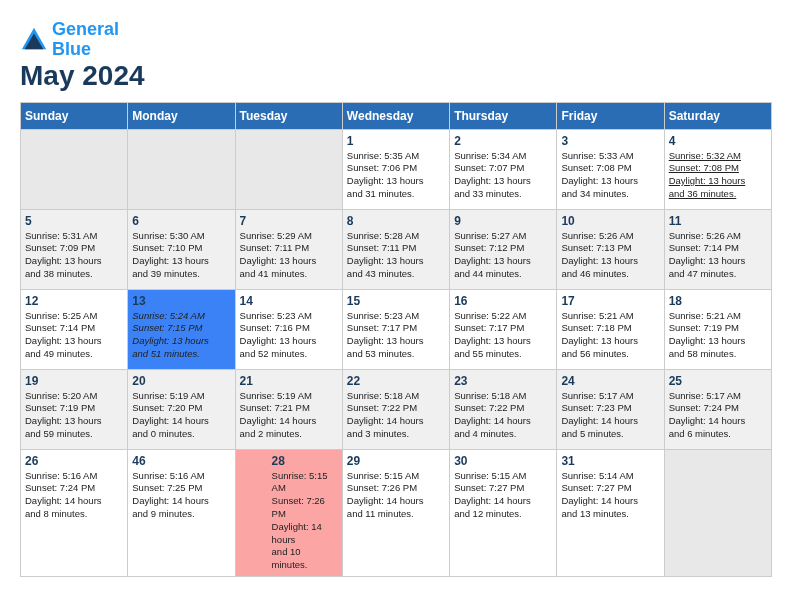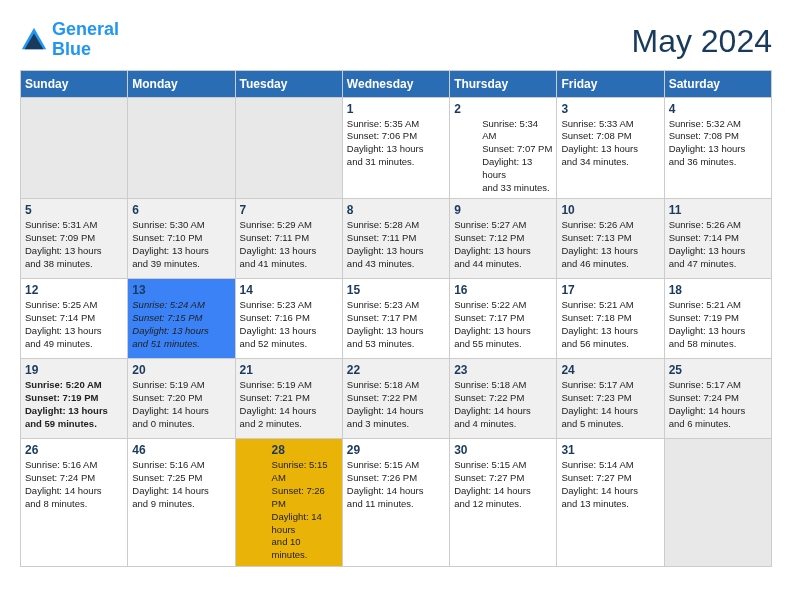--- a/index.html
+++ b/index.html
@@ -6,22 +6,23 @@
     body {
       font-family: Arial, sans-serif;
       background: #fff;
       width: 792px;
       min-height: 612px;
       padding: 20px;
     }
     .header {
       display: flex;
       justify-content: space-between;
-      align-items: flex-end;
+      align-items: flex-start;
       margin-bottom: 10px;
+      flex-direction: column;
     }
     .logo {
       display: flex;
       align-items: center;
       gap: 4px;
     }
     .logo-text {
       font-size: 18px;
       font-weight: bold;
       color: #1a3a5c;
@@ -29,22 +30,22 @@
     }
     .logo-text span { color: #2196F3; }
     .logo-icon {
       width: 28px;
       height: 28px;
     }
     .title-block {
       text-align: right;
     }
     .month-year {
-      font-size: 32px;
-      font-weight: normal;
+      font-size: 28px;
+      font-weight: bold;
       color: #1a3a5c;
     }
     .location {
       font-size: 16px;
       color: #333;
     }
     table {
       width: 100%;
       border-collapse: collapse;
       table-layout: fixed;
@@ -120,35 +121,35 @@
         <td class="empty" style="background: rgb(232, 232, 232);"></td>
         <td style="background: rgb(255, 255, 255);">
           <span class="day-num">1</span>
           <div class="cell-content" style="white-space: pre-line;">Sunrise: 5:35 AM
 Sunset: 7:06 PM
 Daylight: 13 hours
 and 31 minutes.</div>
         </td>
         <td style="background: rgb(255, 255, 255);">
           <span class="day-num">2</span>
-          <div class="cell-content" style="white-space: pre-line; margin-left: 28px;">Sunrise: 5:34 AM
+          <div class="cell-content" style="white-space: pre-line;">Sunrise: 5:34 AM
 Sunset: 7:07 PM
 Daylight: 13 hours
 and 33 minutes.</div>
         </td>
         <td style="background: rgb(255, 255, 255);">
           <span class="day-num">3</span>
           <div class="cell-content" style="white-space: pre-line;">Sunrise: 5:33 AM
 Sunset: 7:08 PM
 Daylight: 13 hours
 and 34 minutes.</div>
         </td>
         <td style="background: rgb(255, 255, 255);">
           <span class="day-num">4</span>
-          <div class="cell-content" style="white-space: pre-line;">Sunrise: 5:32 AM
+          <div class="cell-content" style="white-space: pre-line; text-decoration: underline;">Sunrise: 5:32 AM
 Sunset: 7:08 PM
 Daylight: 13 hours
 and 36 minutes.</div>
         </td>
       </tr>
       <tr>
         <td style="background: rgb(240, 240, 240);">
           <span class="day-num">5</span>
           <div class="cell-content" style="white-space: pre-line;">Sunrise: 5:31 AM
 Sunset: 7:09 PM
@@ -245,21 +246,21 @@
           <span class="day-num">18</span>
           <div class="cell-content" style="white-space: pre-line;">Sunrise: 5:21 AM
 Sunset: 7:19 PM
 Daylight: 13 hours
 and 58 minutes.</div>
         </td>
       </tr>
       <tr>
         <td style="background: rgb(240, 240, 240);">
           <span class="day-num">19</span>
-          <div class="cell-content" style="white-space: pre-line; font-weight: bold;">Sunrise: 5:20 AM
+          <div class="cell-content" style="white-space: pre-line;">Sunrise: 5:20 AM
 Sunset: 7:19 PM
 Daylight: 13 hours
 and 59 minutes.</div>
         </td>
         <td style="background: rgb(240, 240, 240);">
           <span class="day-num">20</span>
           <div class="cell-content" style="white-space: pre-line;">Sunrise: 5:19 AM
 Sunset: 7:20 PM
 Daylight: 14 hours
 and 0 minutes.</div>
@@ -308,21 +309,21 @@
 Daylight: 14 hours
 and 8 minutes.</div>
         </td>
         <td style="background: rgb(255, 255, 255);">
           <span class="day-num">46</span>
           <div class="cell-content" style="white-space: pre-line;">Sunrise: 5:16 AM
 Sunset: 7:25 PM
 Daylight: 14 hours
 and 9 minutes.</div>
         </td>
-        <td style="background: #eab308; padding-left: 36px;">
+        <td style="background: #fca5a5; padding-left: 36px;">
           <span class="day-num">28</span>
           <div class="cell-content" style="white-space: pre-line;">Sunrise: 5:15 AM
 Sunset: 7:26 PM
 Daylight: 14 hours
 and 10 minutes.</div>
         </td>
         <td style="background: rgb(255, 255, 255);">
           <span class="day-num">29</span>
           <div class="cell-content" style="white-space: pre-line;">Sunrise: 5:15 AM
 Sunset: 7:26 PM

